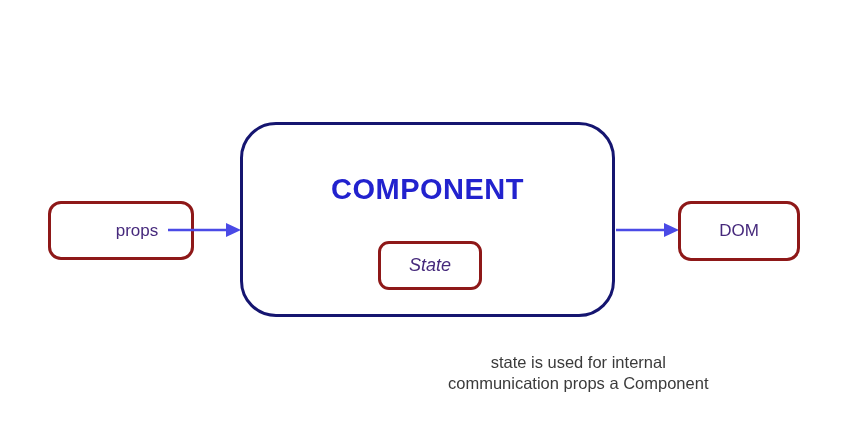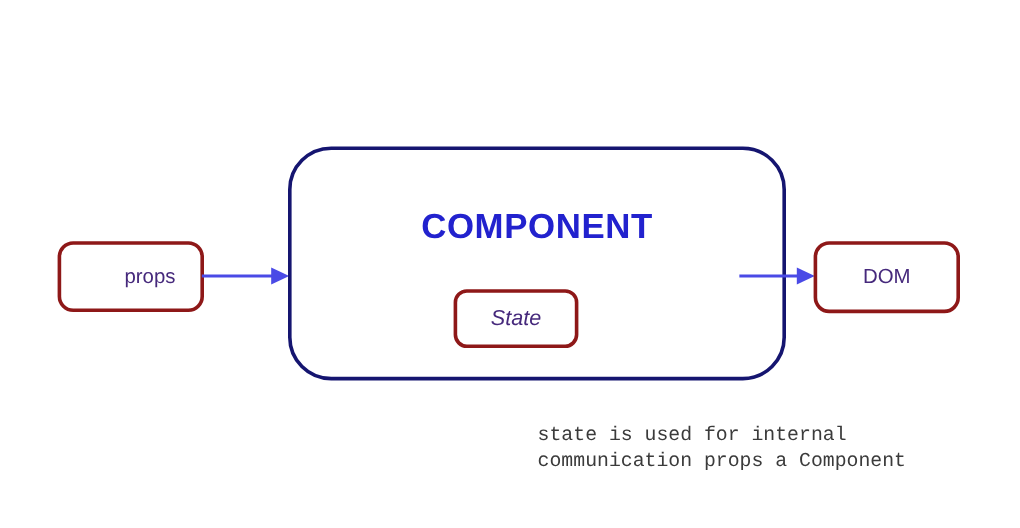--- a/index.html
+++ b/index.html
@@ -16,35 +16,35 @@
     position: absolute;
     background: #ffffff;
     border: 3px solid #8E1818;
     display: flex;
     align-items: center;
     justify-content: center;
     color: #46297C;
   }
   .node-props {
     left: 48px; top: 201px;
-    width: 122px; height: 59px;
+    width: 146px; height: 59px;
     border-radius: 13px;
     font-size: 17px;
     padding-left: 32px;
   }
   .node-dom {
     left: 678px; top: 201px;
     width: 122px; height: 60px;
     border-radius: 13px;
     font-size: 17px;
   }
   .node-component {
     position: absolute;
     left: 240px; top: 122px;
-    width: 415px; height: 195px;
+    width: 375px; height: 195px;
     background: #ffffff;
     border: 3px solid #151570;
     border-radius: 36px;
   }
   .component-title {
     position: absolute;
     left: 0; right: 0;
     top: 48px;
     text-align: center;
     font-size: 29px;
@@ -61,24 +61,25 @@
   }
   .arrow {
     position: absolute;
     display: block;
   }
   .arrow-1 { left: 168px; top: 220px; }
   .arrow-2 { left: 616px; top: 220px; }
   .caption {
     position: absolute;
     left: 448px; top: 352px;
-    font-family: Liberation Mono, monospace;
+    font-family: Liberation Sans, sans-serif;
     font-size: 16.5px;
     line-height: 21px;
     color: #3B3B3B;
+    text-align: center;
   }
 </style>
 </head>
 <body>
 
 <div class="canvas">
 
   <div class="node node-props">
     <span>props</span>
   </div>

